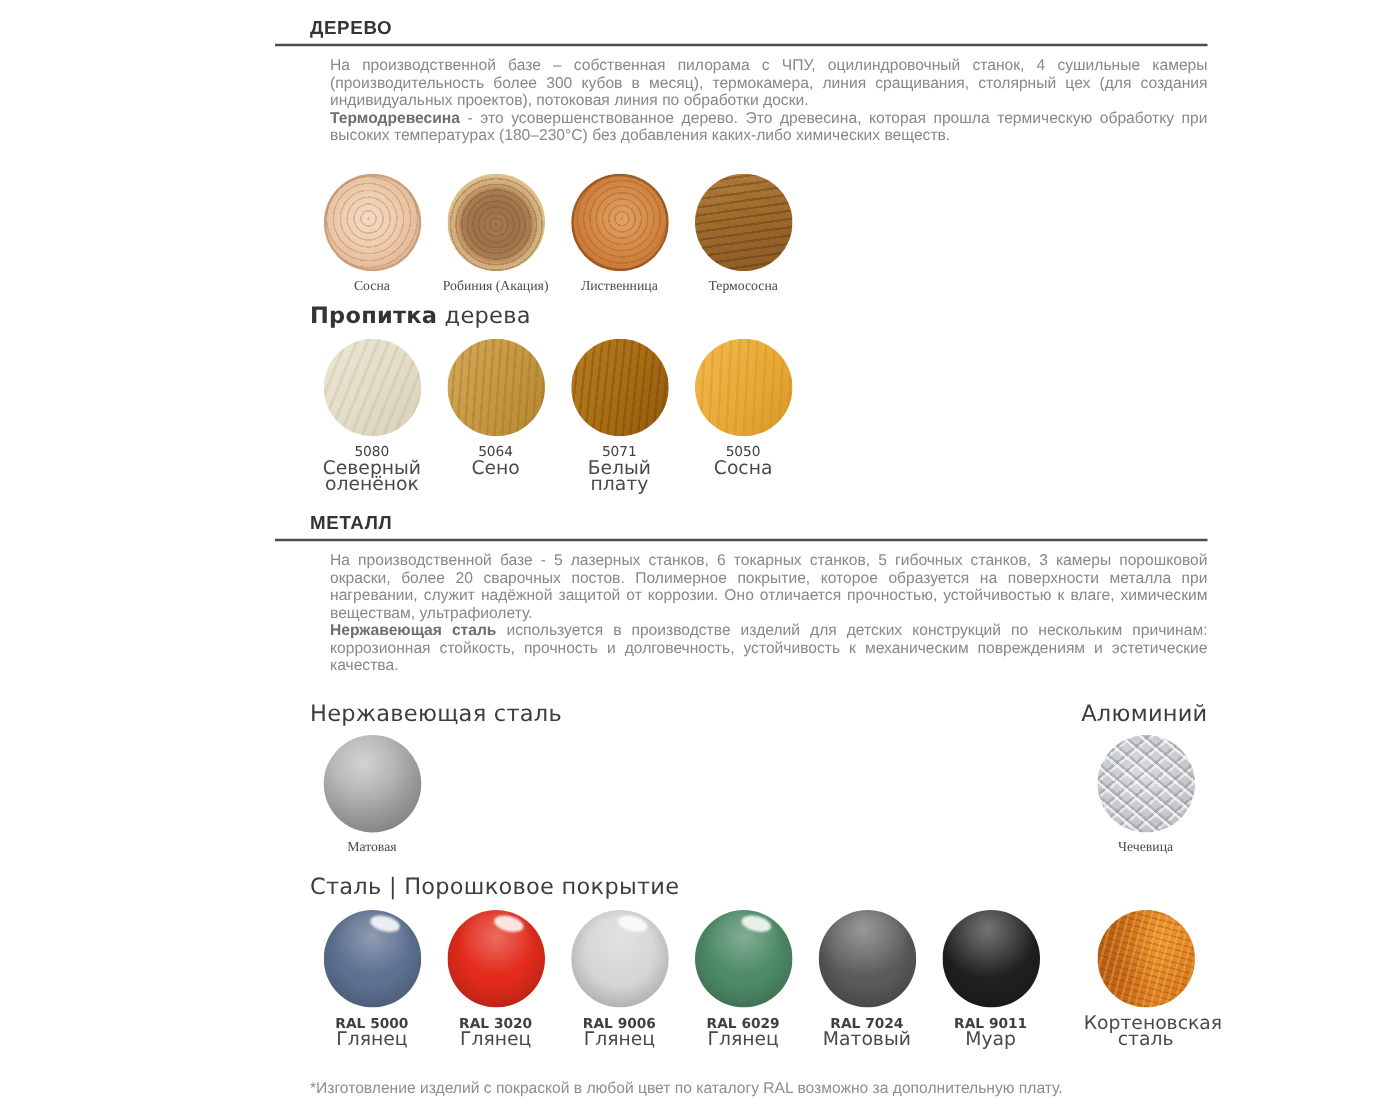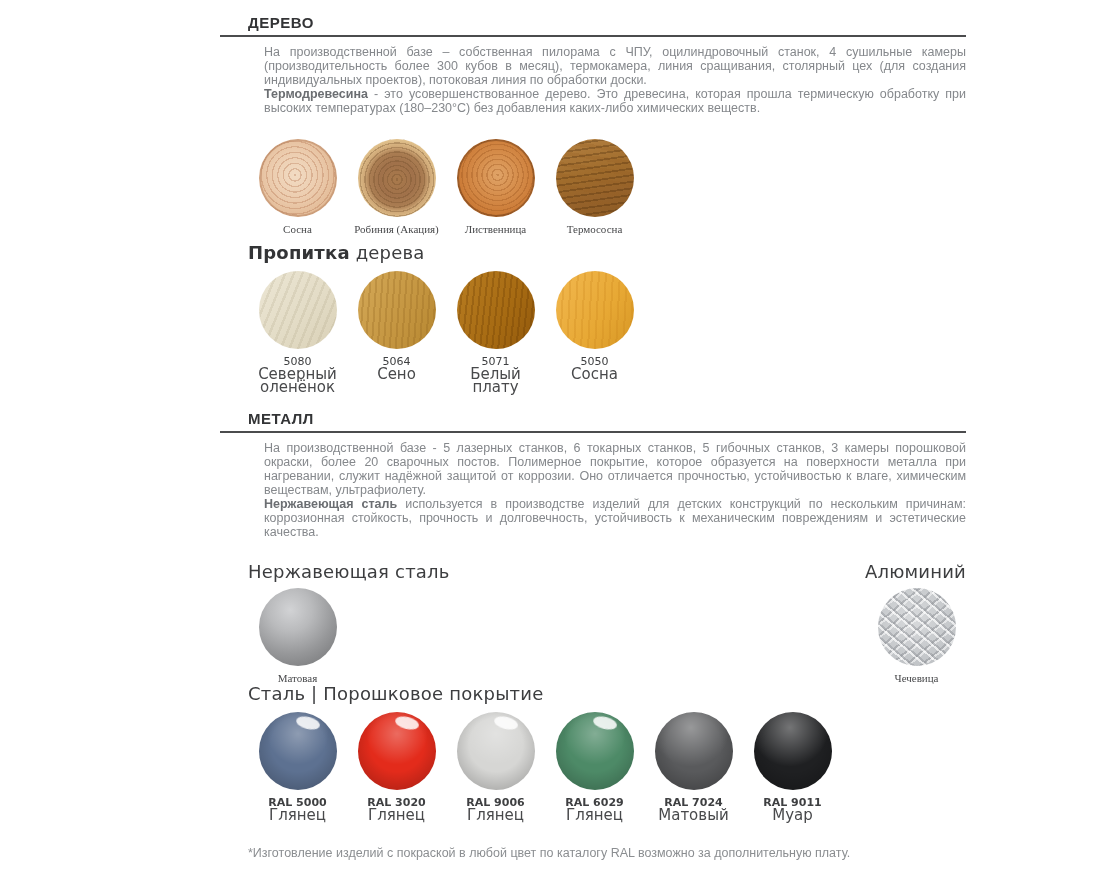--- a/index.html
+++ b/index.html
@@ -157,21 +157,21 @@
       radial-gradient(circle at 50% 42%, rgba(0,0,0,0) 45%, rgba(0,0,0,.22) 80%, rgba(0,0,0,.42) 100%),
       var(--c,#555);
   }
   
   .row-wood{margin-top:24px;}
   .head-impregnation{margin-top:8px;}
   .row-impregnation{margin-top:10px;}
   .title-metal{margin-top:16px;}
   .heads-stainless{display:flex;justify-content:space-between;margin-top:24px;}
   .row-stainless{margin-top:8px;}
-  .head-powder{margin-top:0;}
+  .head-powder{margin-top:16px;}
   .row-powder{margin-top:10px;}
   .footnote{
     margin:24px 0 0 0;
     font-size:12.5px;line-height:15px;color:#8b8e91;
   }
 </style>
 </head>
 <body>
 
 <div class="page">
@@ -282,19 +282,23 @@
         <div class="swatch-item">
           <div class="circle sphere matte" style="--c: #595a5c;"></div>
           <div class="swatch-code bold">RAL 7024</div>
           <div class="swatch-sub">Матовый</div>
         </div>
         <div class="swatch-item">
           <div class="circle sphere matte" style="--c: #1f2022;"></div>
           <div class="swatch-code bold">RAL 9011</div>
           <div class="swatch-sub">Муар</div>
         </div>
+        <div class="swatch-item right-col">
+          <div class="circle tex-corten" style="--c: #cc6a1c;"></div>
+          <div class="swatch-code"><span class="swatch-sub" style="display:inline-block;">Кортеновская сталь</span></div>
+        </div>
       </div>
 
       <p class="footnote">*Изготовление изделий с покраской в любой цвет по каталогу RAL возможно за дополнительную плату.</p>
     </section>
 
   </div>
 </div>
 
 </body></html>

